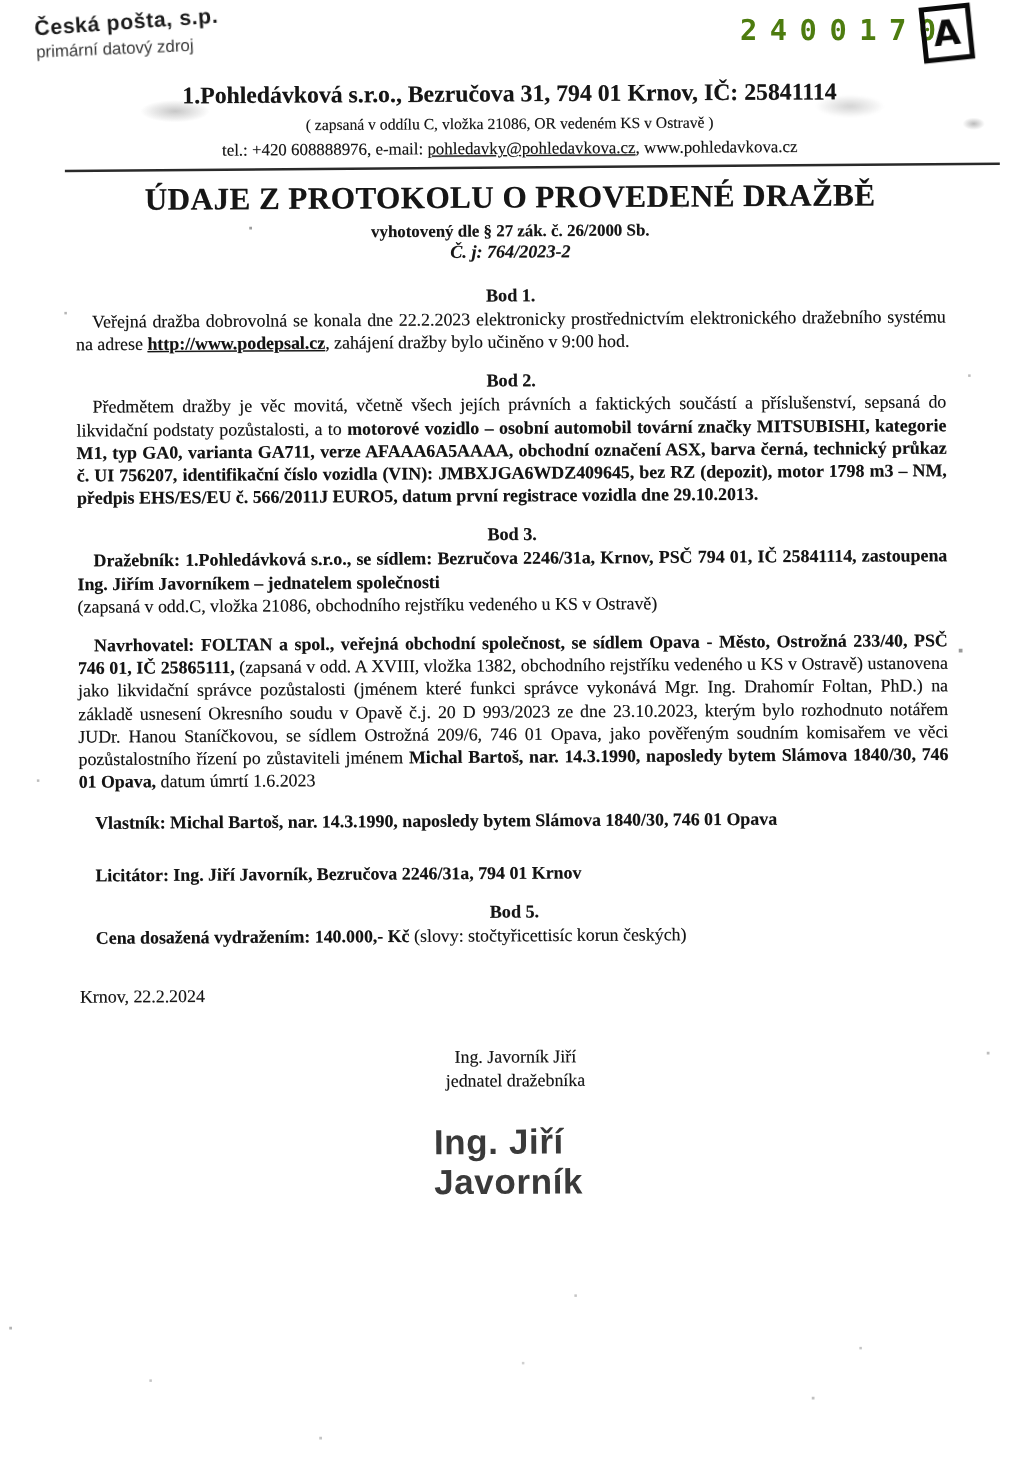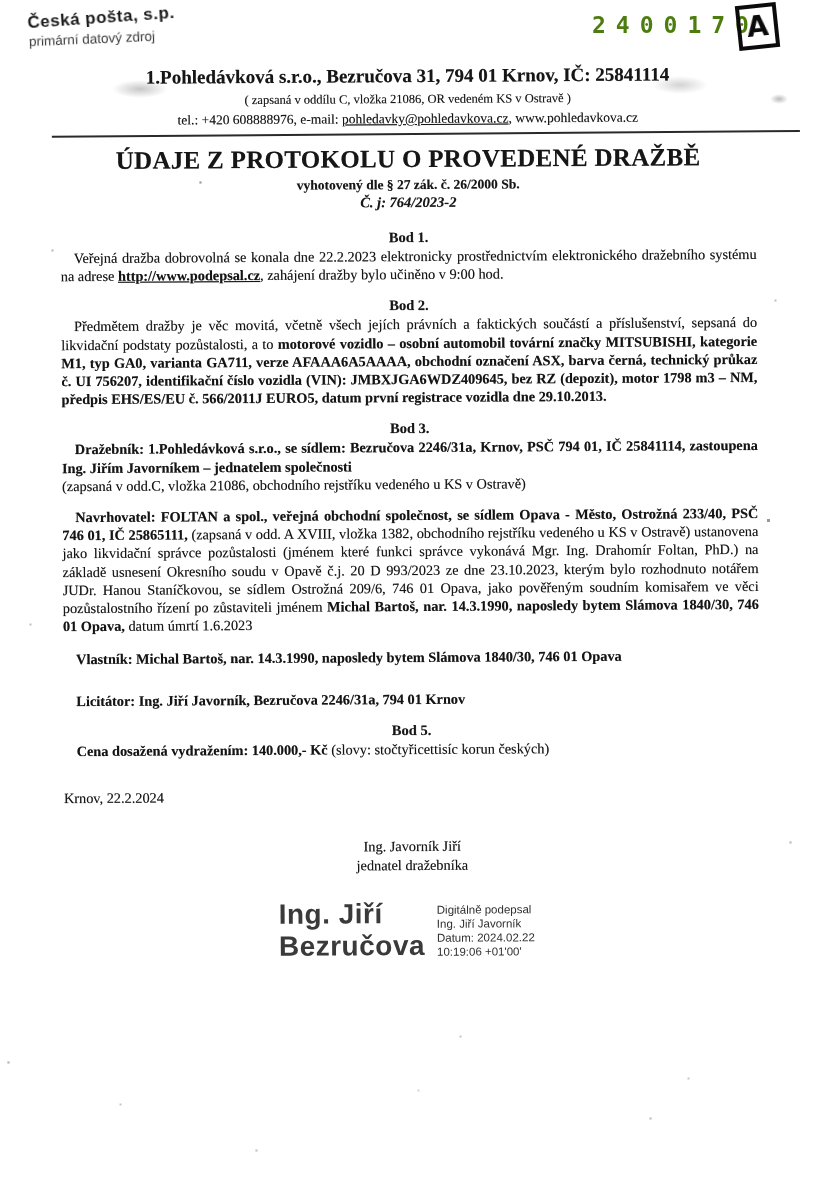--- a/index.html
+++ b/index.html
@@ -125,27 +125,21 @@
       <p class="place-date">Krnov, 22.2.2024</p>
 
       <div class="sig-titles">
         <div>Ing. Javorník Jiří</div>
         <div>jednatel dražebníka</div>
       </div>
 
       <div class="digital-sig">
         <div class="sig-big">
           <div>Ing. Jiří</div>
-          <div>Bezručova</div>
-        </div>
-        <div class="sig-small">
-          <div>Digitálně podepsal</div>
-          <div>Ing. Jiří Javorník</div>
-          <div>Datum: 2024.02.22</div>
-          <div>10:19:06 +01'00'</div>
+          <div>Javorník</div>
         </div>
       </div>
 
     </div>
   </div>
 
   <div class="smudge s1"></div>
   <div class="smudge s2"></div>
   <div class="smudge s3"></div>
   <div class="specks"></div>

